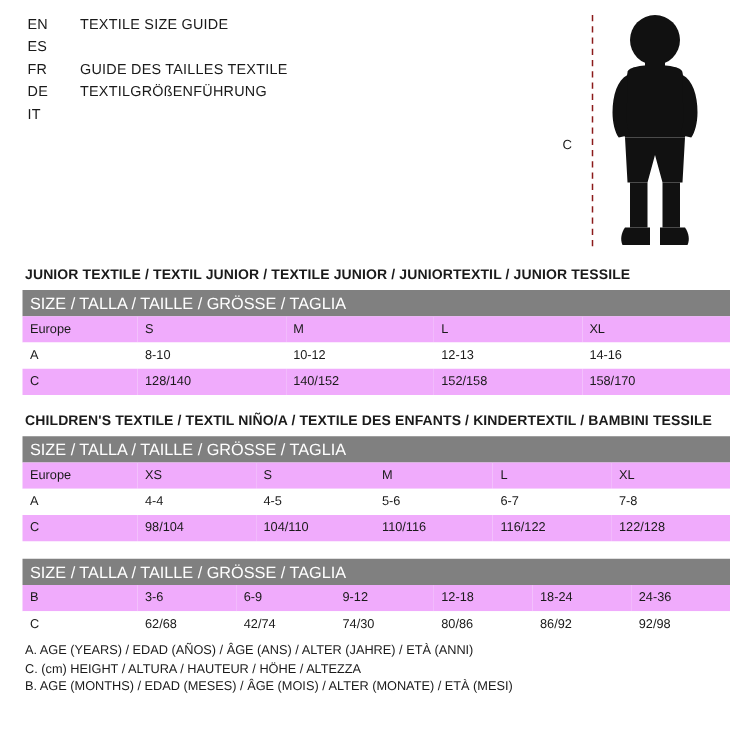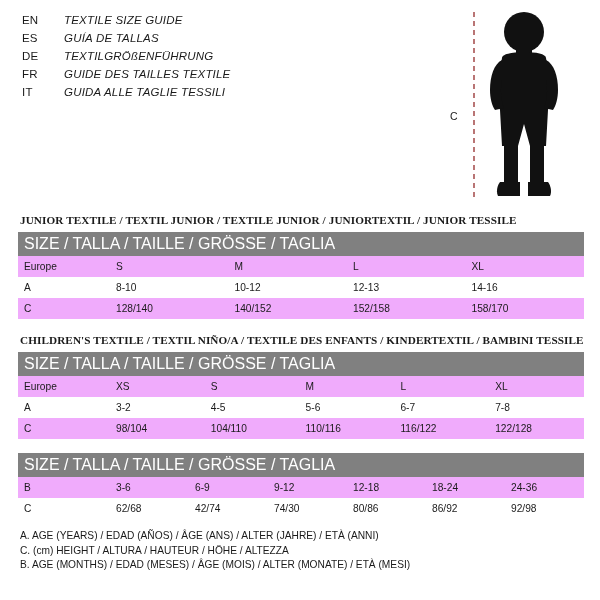--- a/index.html
+++ b/index.html
@@ -38,21 +38,20 @@
   .lang-code {
     width: 42px;
     font-size: 11.5px;
     letter-spacing: 0.2px;
     color: #1a1a1a;
   }
   .lang-text {
     font-size: 11.5px;
     letter-spacing: 0.2px;
     color: #1a1a1a;
-    font-style: italic;
   }
 
   
   .figure-area {
     position: absolute;
     top: 6px;
     left: 450px;
     width: 140px;
     height: 200px;
   }
@@ -74,89 +73,86 @@
     left: 18px;
     width: 566px;
   }
   .section-title {
     font-size: 11.2px;
     font-weight: bold;
     color: #1a1a1a;
     margin: 0 0 5px 2px;
     letter-spacing: 0.1px;
     line-height: 14px;
-    font-family: Liberation Serif, serif;
   }
   .section-title.multiline {
     line-height: 14px;
   }
   table.size-table {
     border-collapse: collapse;
     width: 100%;
     table-layout: fixed;
     margin-bottom: 14px;
   }
   table.size-table td {
     font-size: 10.2px;
     padding: 3px 0 3px 6px;
     color: #1a1a1a;
     vertical-align: middle;
     height: 15px;
   }
   tr.head-row td {
     background: #808080;
     color: #ffffff;
-    font-size: 16px;
+    font-size: 13px;
   }
   tr.grey td {
     background: #f0abfc;
   }
   tr.white td {
     background: #ffffff;
   }
   .col-label { width: 92px; }
 
   
   .legend {
     position: absolute;
     left: 20px;
-    top: 529px;
+    top: 514px;
     width: 560px;
   }
   .legend div {
     font-size: 10.2px;
     line-height: 14.5px;
     color: #1a1a1a;
   }
 </style>
 </head>
 <body>
 
 <div class="page">
 
   <div class="header">
     <div class="lang-row">
       <span class="lang-code">EN</span>
       <span class="lang-text">TEXTILE SIZE GUIDE</span>
     </div>
     <div class="lang-row">
       <span class="lang-code">ES</span>
-      <span class="lang-text">GUÍA DE TALLAS</span>
+    </div>
+    <div class="lang-row">
+      <span class="lang-code">FR</span>
+      <span class="lang-text">GUIDE DES TAILLES TEXTILE</span>
     </div>
     <div class="lang-row">
       <span class="lang-code">DE</span>
       <span class="lang-text">TEXTILGRÖßENFÜHRUNG</span>
     </div>
     <div class="lang-row">
-      <span class="lang-code">FR</span>
-      <span class="lang-text">GUIDE DES TAILLES TEXTILE</span>
-    </div>
-    <div class="lang-row">
       <span class="lang-code">IT</span>
-      <span class="lang-text">GUIDA ALLE TAGLIE TESSILI</span>
     </div>
   </div>
 
   <div class="figure-area">
     <span class="c-label">C</span>
     <svg width="140" height="200" viewBox="0 0 140 200">
 
       <line x1="24" y1="6" x2="24" y2="192" stroke="#8b1a1a" stroke-width="1.2" stroke-dasharray="5,4"></line>
 
       <circle cx="74" cy="26" r="20" fill="#111111"></circle>
@@ -237,21 +233,21 @@
         <tr class="grey">
           <td>Europe</td>
           <td>XS</td>
           <td>S</td>
           <td>M</td>
           <td>L</td>
           <td>XL</td>
         </tr>
         <tr class="white">
           <td>A</td>
-          <td>3-2</td>
+          <td>4-4</td>
           <td>4-5</td>
           <td>5-6</td>
           <td>6-7</td>
           <td>7-8</td>
         </tr>
         <tr class="grey">
           <td>C</td>
           <td>98/104</td>
           <td>104/110</td>
           <td>110/116</td>

